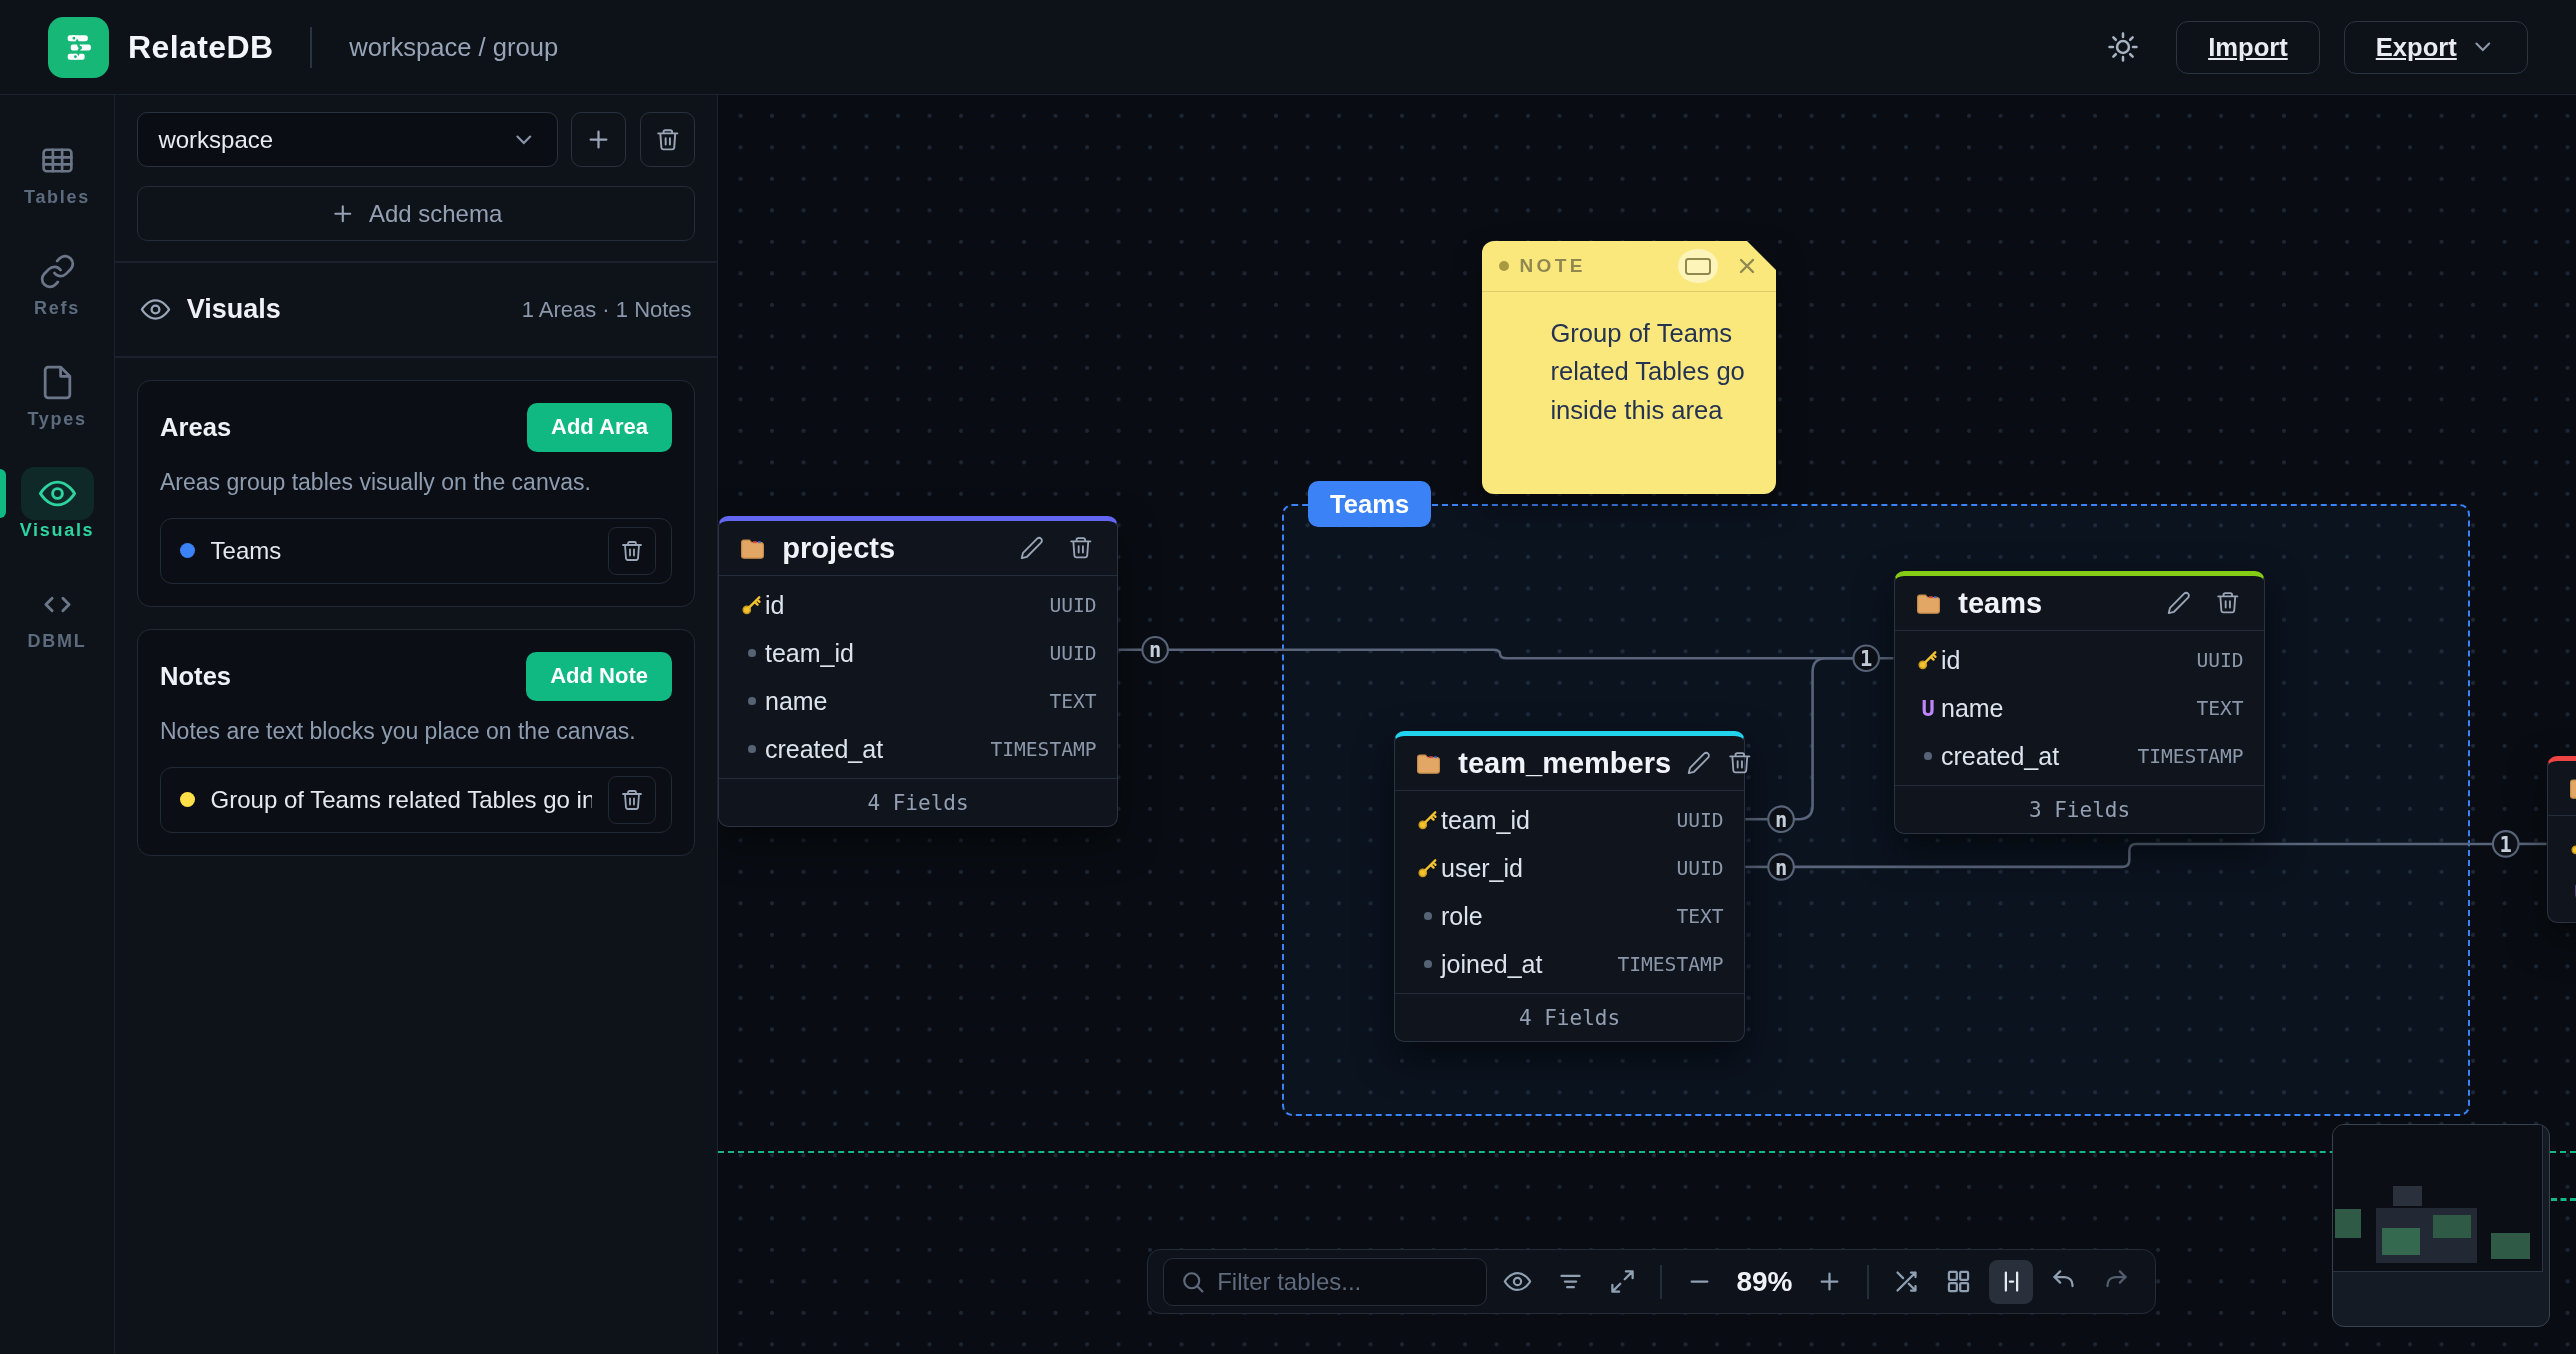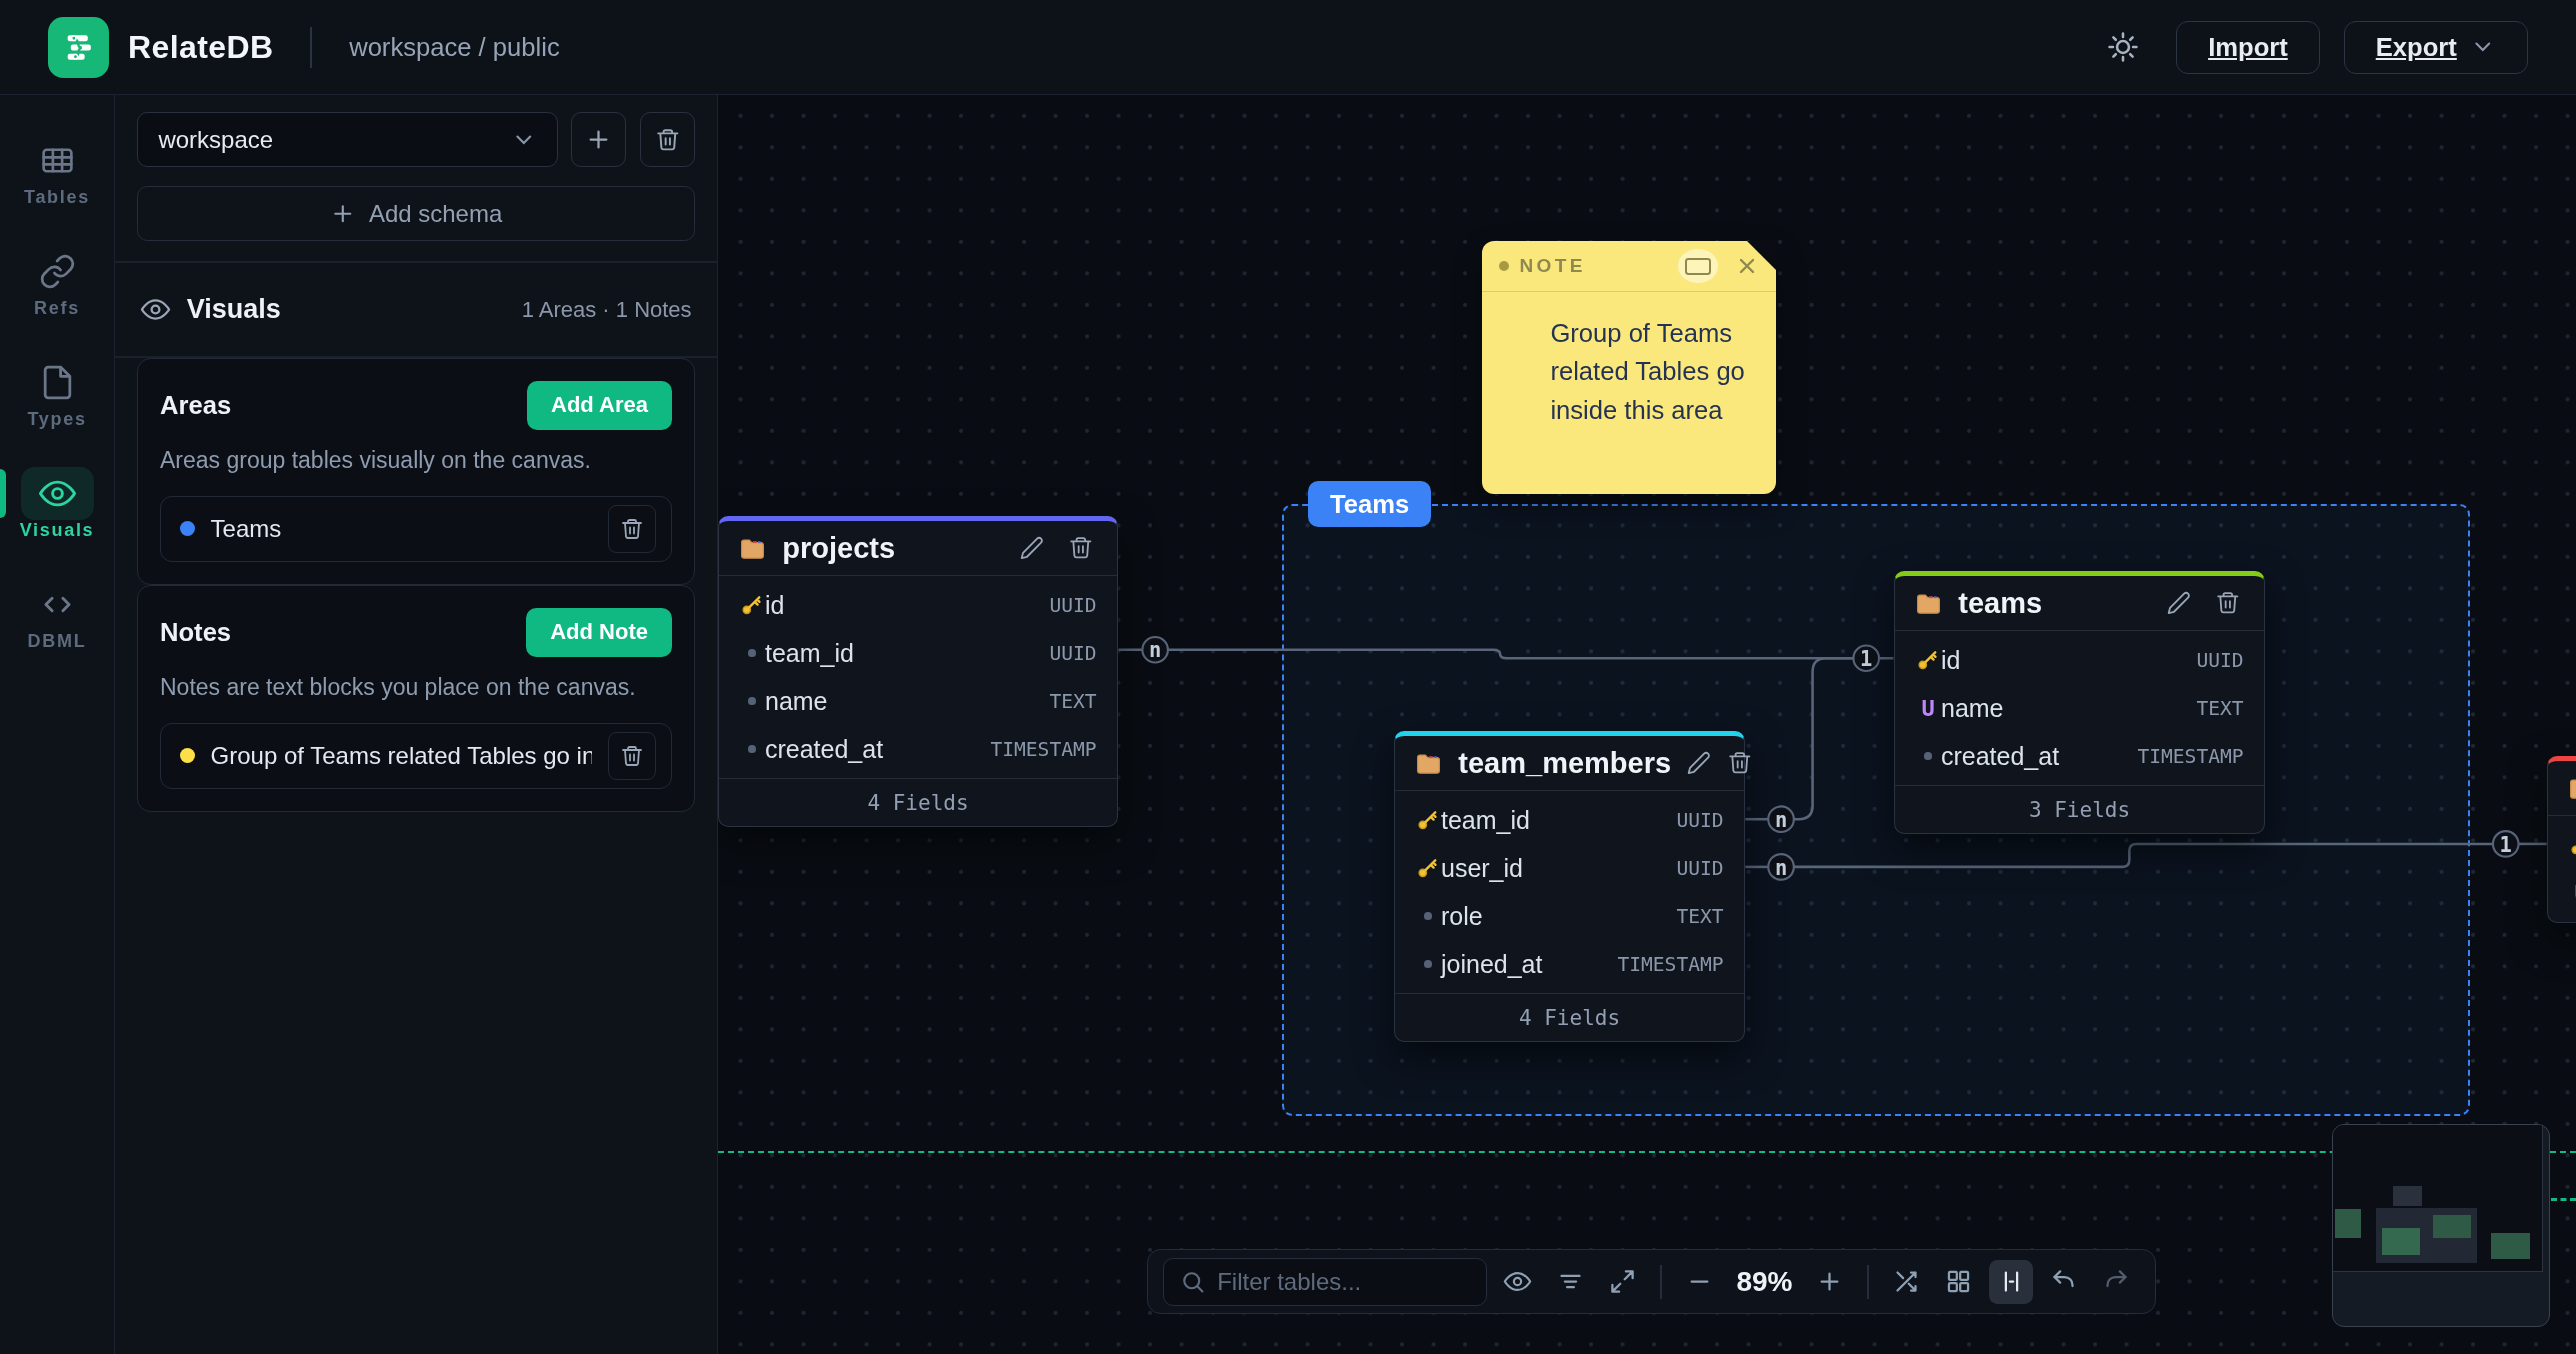--- a/index.html
+++ b/index.html
@@ -49,21 +49,21 @@
   .sq-btn { width:55px; height:55px; border:1.7px solid #2a3240; border-radius:10.2px; background:transparent;
             color:#9aa6b8; display:flex; align-items:center; justify-content:center; cursor:pointer; }
   .add-schema { margin-top:19px; width:100%; height:55px; border:1.7px solid #252d3a; border-radius:10.2px;
                 background:transparent; color:#93a0b3; font-size:24px; display:flex; align-items:center;
                 justify-content:center; gap:13.6px; cursor:pointer; font-family:inherit; }
   .panel-sep { height:1.7px; background:#1a212d; margin:20.4px -22px 0; }
   .visuals-head { display:flex; align-items:center; gap:15.3px; padding:31px 3.4px; color:#eef2f7; }
   .visuals-head .vtitle { font-size:27px; font-weight:700; }
   .visuals-head .vspace { flex:1; }
   .visuals-head .vsummary { font-size:22px; color:#8b98ab; font-weight:400; }
-  .card { background:#0b0f15; border:1.7px solid #222a36; border-radius:13.6px; padding:22px; }
+  .card { margin-top:22px; background:#0b0f15; border:1.7px solid #222a36; border-radius:13.6px; padding:22px; }
   .card-top { display:flex; align-items:center; }
   .card-title { font-size:25.6px; font-weight:700; color:#eef2f7; flex:1; }
   .green-btn { height:49px; background:#10b981; border:none; border-radius:10.2px; color:#ffffff;
                font-size:22px; font-weight:700; padding:0 24px; cursor:pointer; font-family:inherit; }
   .card-desc { margin-top:17px; font-size:23px; color:#8e9cb0; }
   .item-row { margin-top:22px; height:66px; border:1.7px solid #222a36; border-radius:12px;
               display:flex; align-items:center; padding:0 15.3px 0 19px; gap:15.3px; cursor:pointer; }
   .item-dot { width:15.3px; height:15.3px; border-radius:50%; flex:none; }
   .dot-blue { background:#3b82f6; } .dot-yellow { background:#fde047; }
   .item-name { flex:1; font-size:24px; color:#e4e9f1; white-space:nowrap; overflow:hidden; }
@@ -167,21 +167,21 @@
         <rect x="5" y="4" width="13" height="4" rx="1.4" fill="#fff"></rect>
         <rect x="7" y="10" width="13" height="4" rx="1.4" fill="#fff"></rect>
         <rect x="5" y="16" width="11" height="4" rx="1.4" fill="#fff"></rect>
         <path d="M9 6 C14 8 10 12 14 12 C10 14 14 16 10 18" stroke="#17b877" stroke-width="1.6"></path>
         <circle cx="9" cy="6" r="1.4" fill="#17b877" stroke="#fff" stroke-width="1"></circle>
         <circle cx="10" cy="18" r="1.4" fill="#17b877" stroke="#fff" stroke-width="1"></circle>
       </svg>
     </div>
     <div class="app-name">RelateDB</div>
     <div class="hdr-divider"></div>
-    <div class="breadcrumb">workspace / public</div>
+    <div class="breadcrumb">workspace / group</div>
     <div class="hdr-spacer"></div>
     <div class="icon-btn-plain">
       <svg width="34" height="34" viewBox="0 0 24 24" fill="none" stroke="currentColor" stroke-width="1.8" stroke-linecap="round">
         <circle cx="12" cy="12" r="4.2"></circle>
         <path d="M12 2.5v2.4M12 19.1v2.4M2.5 12h2.4M19.1 12h2.4M5.2 5.2l1.7 1.7M17.1 17.1l1.7 1.7M18.8 5.2l-1.7 1.7M6.9 17.1l-1.7 1.7"></path>
       </svg>
     </div>
     <button class="hdr-btn">
       <span>Import</span>
     </button>

